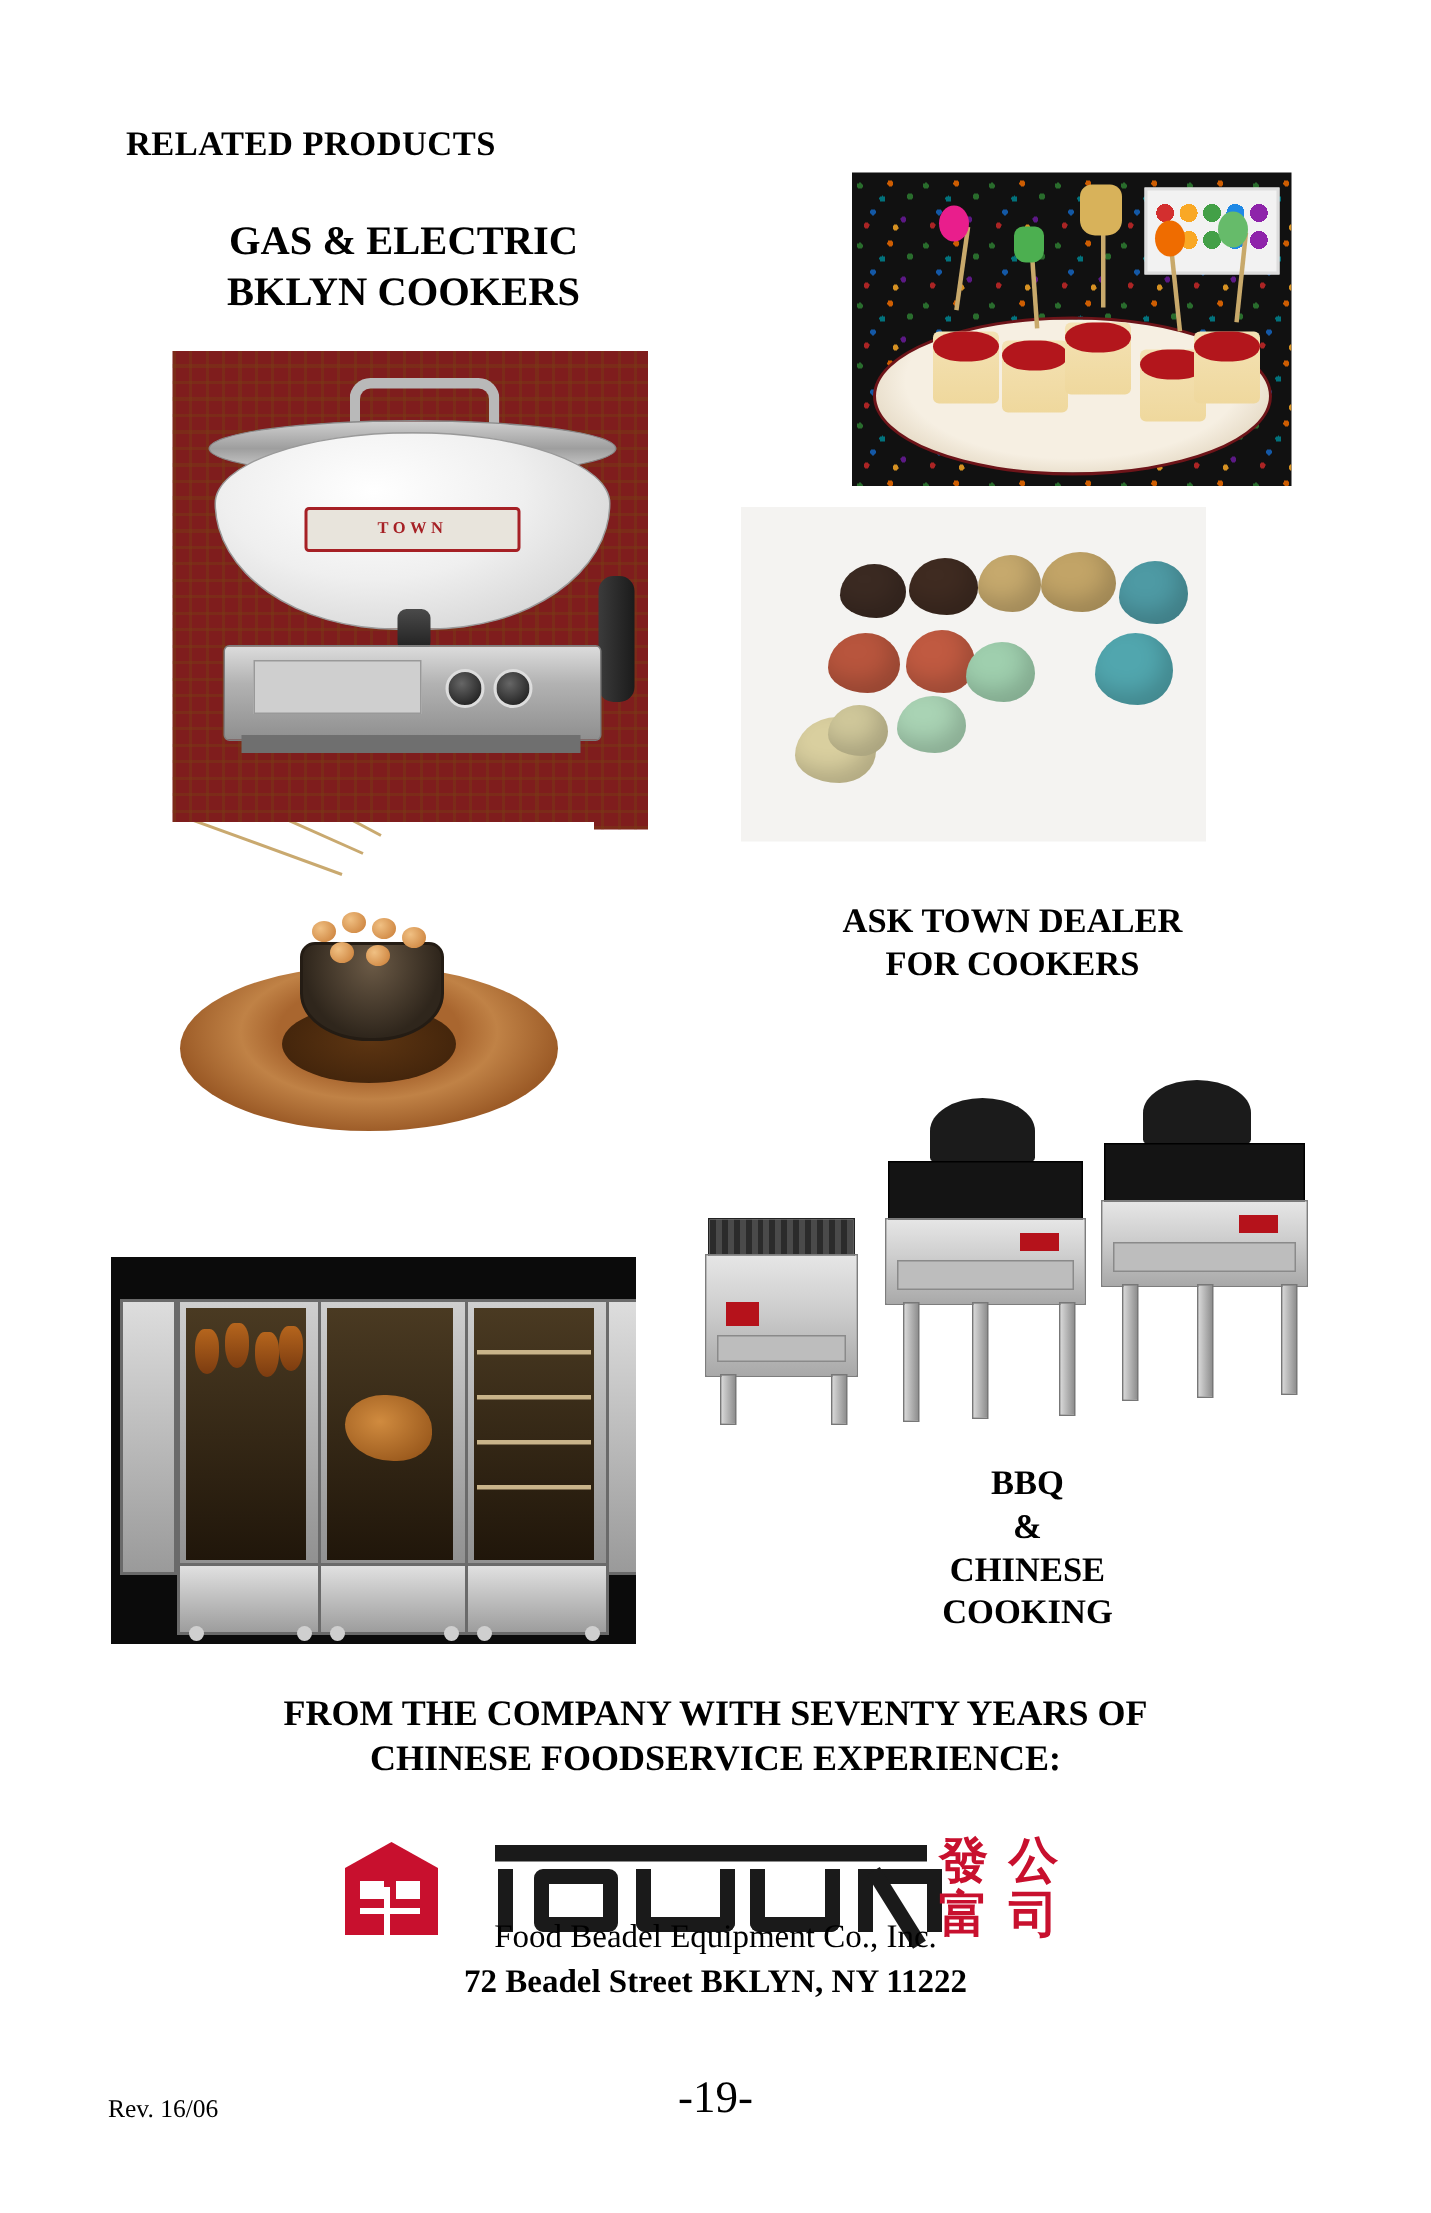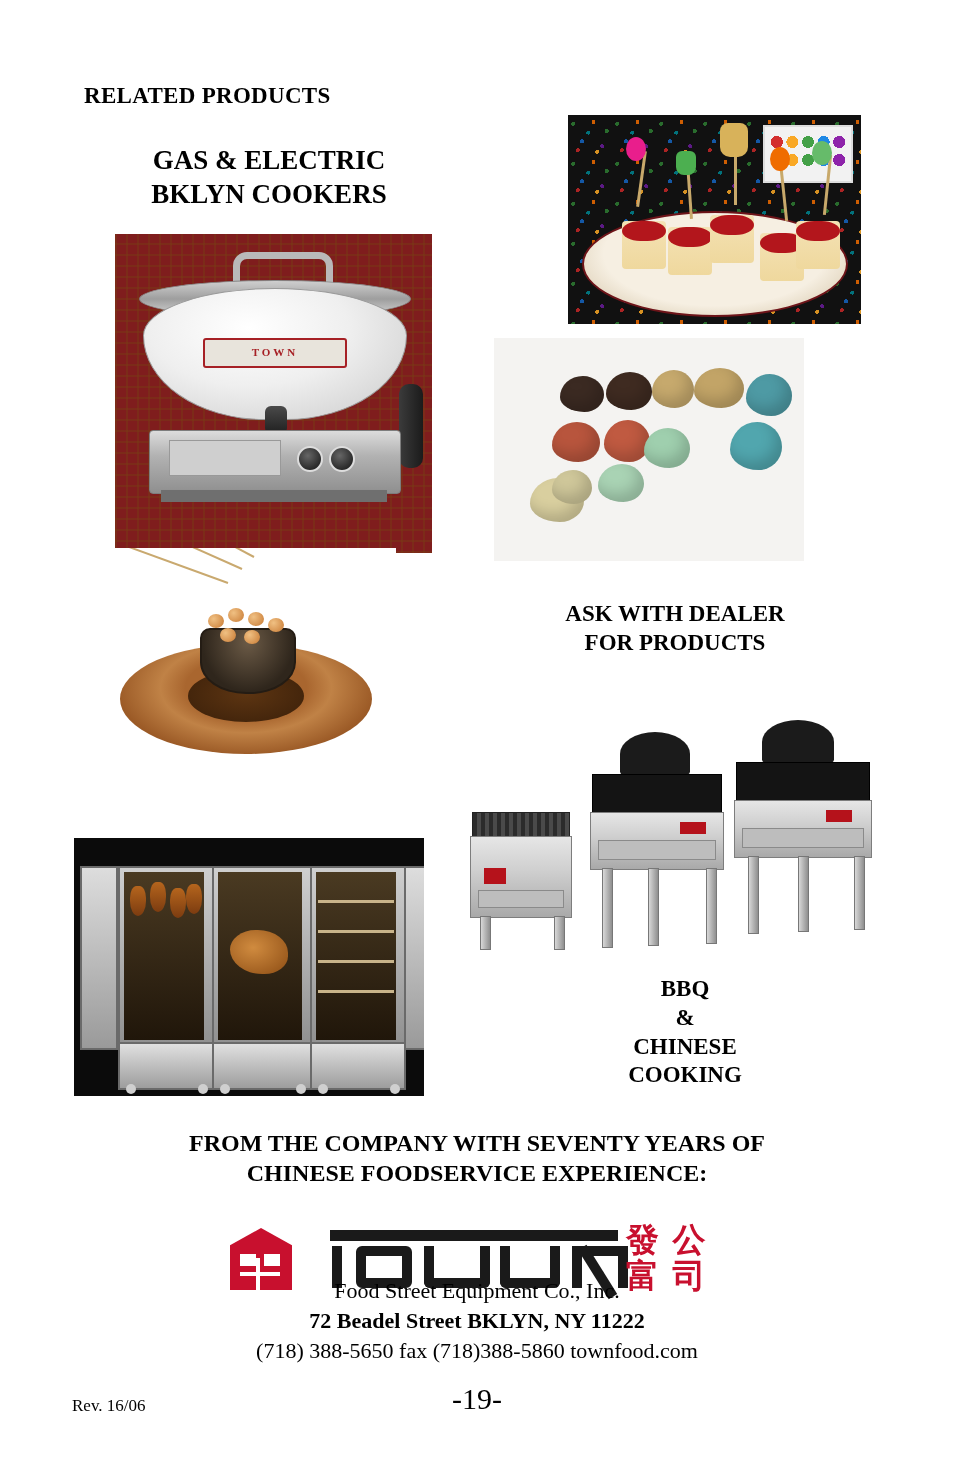--- a/index.html
+++ b/index.html
@@ -540,22 +540,22 @@
     <div class="blob" style="left:58px;  top:84px;  width:48px; height:40px; background:#b8553d"></div>
     <div class="blob" style="left:110px; top:82px;  width:46px; height:42px; background:#c05a41"></div>
     <div class="blob" style="left:150px; top:90px;  width:46px; height:40px; background:#9fcfae"></div>
     <div class="blob" style="left:236px; top:84px;  width:52px; height:48px; background:#51a6ae"></div>
     <div class="blob" style="left:104px; top:126px; width:46px; height:38px; background:#a9d3b4"></div>
     <div class="blob" style="left:36px;  top:140px; width:54px; height:44px; background:#d9cf9f"></div>
     <div class="blob" style="left:58px;  top:132px; width:40px; height:34px; background:#cfc79a"></div>
   </div>
 
   <div class="heading" id="ask-dealer-heading">
-    <div>ASK WITH DEALER</div>
-    <div>FOR PRODUCTS</div>
+    <div>ASK TOWN DEALER</div>
+    <div>FOR COOKERS</div>
   </div>
 
   <div class="photo" id="img-bowl">
     <div class="skewer" style="left:22px;  top:34px; width:110px; transform:rotate(20deg)"></div>
     <div class="skewer" style="left:30px;  top:20px; width:116px; transform:rotate(24deg)"></div>
     <div class="skewer" style="left:40px;  top:8px;  width:118px; transform:rotate(28deg)"></div>
     <div class="bowl"></div>
     <div class="bowl-inner"></div>
     <div class="grill"></div>
     <div class="meat" style="left:112px; top:66px"></div>
@@ -655,20 +655,19 @@
         <div class="diag"></div>
         <div class="rightstem"></div>
       </div>
     </div>
     <div class="logo-cjk">
       <div>發 公</div>
       <div>富 司</div>
     </div>
   </div>
 
-  <div class="addr" id="addr-line1">Food Street Equipment Co., Inc.</div>
+  <div class="addr" id="addr-line1">Food Beadel Equipment Co., Inc.</div>
   <div class="addr" id="addr-line2">72 Beadel Street BKLYN, NY 11222</div>
-  <div class="addr" id="addr-line3">(718) 388-5650 fax (718)388-5860   townfood.com</div>
 
   <div id="rev-label">Rev. 16/06</div>
   <div id="page-number">-19-</div>
 
 </div>
 
 </body></html>

